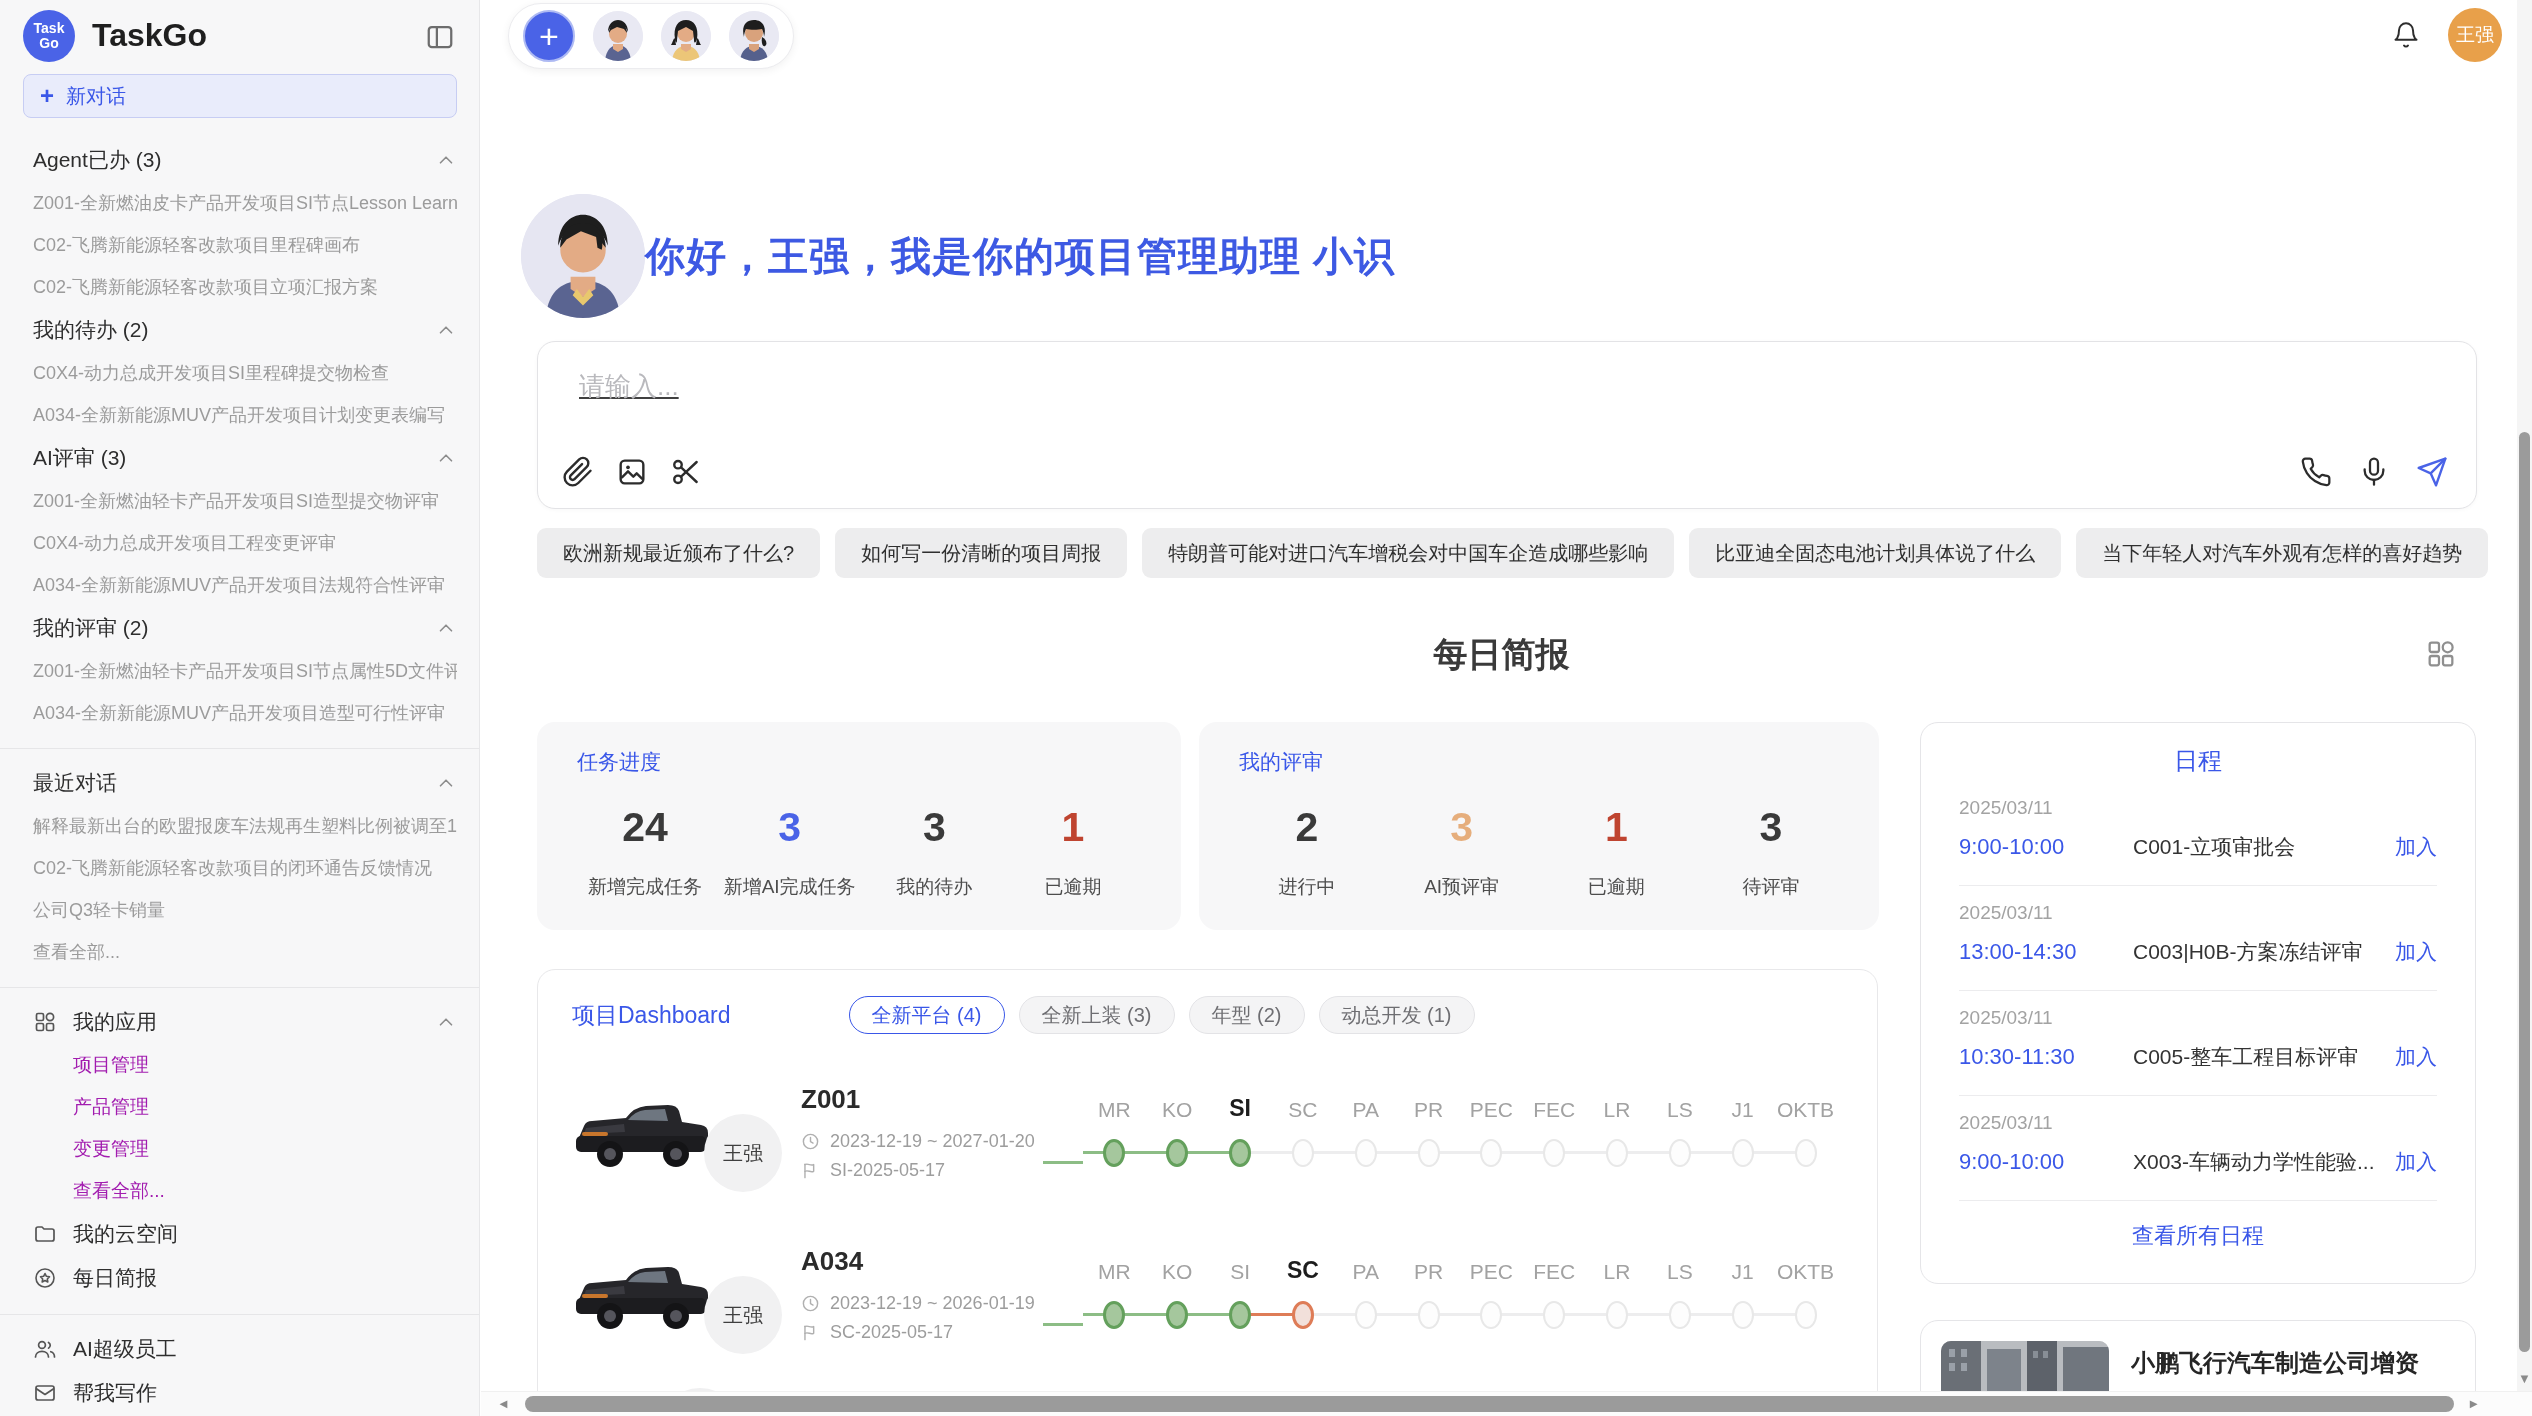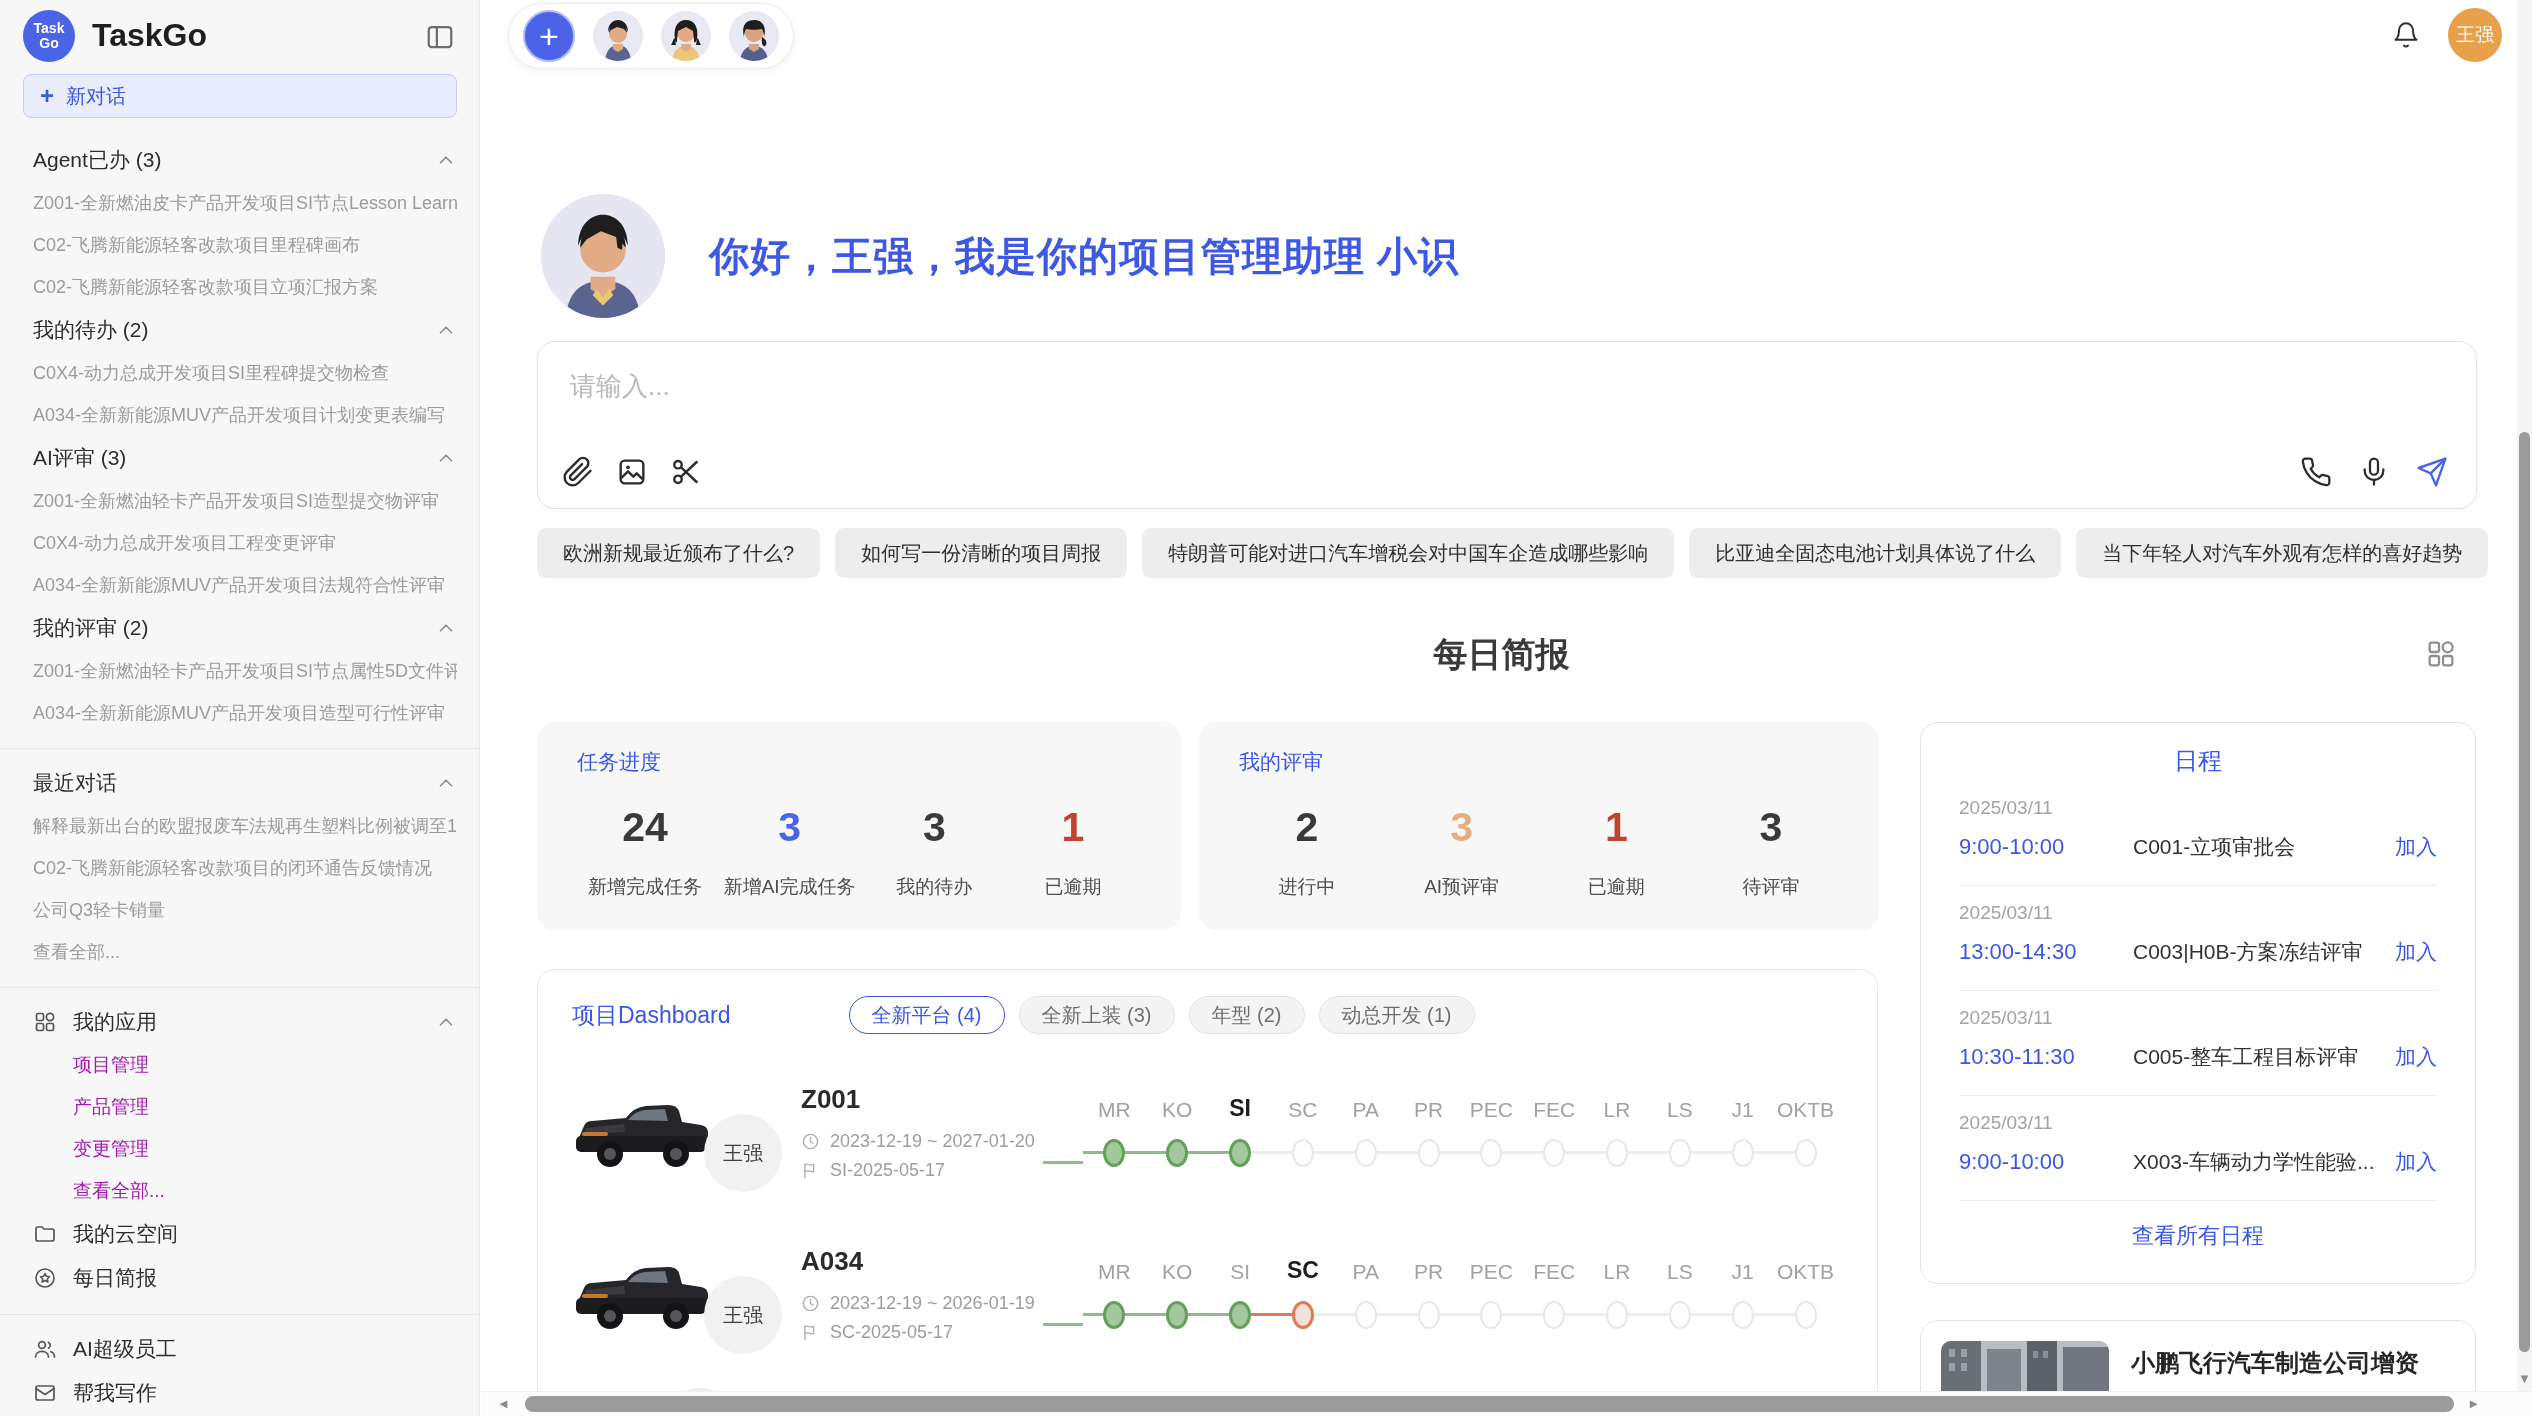--- a/index.html
+++ b/index.html
@@ -42,28 +42,28 @@
     gap:18px; padding:0 14px; }
   .plus-btn { width:52px; height:52px; border-radius:50%; background:#4a63e7; border:2px solid #aebaf3;
     color:#fff; font-size:34px; display:flex; align-items:center; justify-content:center; cursor:pointer; }
   .tb-avatar { width:50px; height:50px; border-radius:50%; overflow:hidden; background:#e9e9f3; cursor:pointer; flex:none; }
 
   .hdr-right { position:absolute; right:30px; top:8px; display:flex; align-items:center; gap:28px; }
   .bell { width:28px; height:28px; color:#2d2d2d; cursor:pointer; }
   .user-badge { width:54px; height:54px; border-radius:50%; background:#e8a04a; color:#fff;
     font-size:19px; display:flex; align-items:center; justify-content:center; cursor:pointer; }
 
-  .greet { position:absolute; left:60px; top:194px; display:flex; align-items:center; gap:44px; }
+  .greet { position:absolute; left:40px; top:194px; display:flex; align-items:center; }
   .greet-avatar { width:124px; height:124px; border-radius:50%; overflow:hidden; background:#e6e6f2; flex:none; }
   .greet-text { font-size:40px; font-weight:bold; color:#3d59e3; letter-spacing:1px; }
 
   .composer { position:absolute; left:56px; top:341px; width:1940px; height:168px; background:#fff;
     border:1px solid #e3e3e6; border-radius:18px; box-shadow:0 1px 4px rgba(0,0,0,.03); }
-  .composer input { position:absolute; left:32px; top:22px; width:1600px; height:44px; border:none; outline:none;
-    font-size:26px; color:#404040; font-family:inherit; background:transparent; }
+  .composer input { position:absolute; left:41px; top:22px; width:1600px; height:44px; border:none; outline:none;
+    font-size:26px; color:#404040; font-family:inherit; background:transparent;text-decoration:underline; }
   .composer input::placeholder { color:#b9b9bd; }
   .comp-icons-l { position:absolute; left:24px; bottom:20px; display:flex; gap:22px; }
   .comp-icons-r { position:absolute; right:28px; bottom:20px; display:flex; gap:26px; align-items:center; }
   .cicon { width:32px; height:32px; color:#2c2c2c; cursor:pointer; }
   .cicon.send { color:#4a63e7; }
 
   .chips { position:absolute; left:56px; top:528px; width:1940px; display:flex; gap:15px; }
   .chip { height:50px; display:flex; align-items:center; padding:0 26px; background:#ededee; border-radius:9px;
     font-size:20px; color:#2f2f2f; white-space:nowrap; cursor:pointer; flex:1; justify-content:center; }
 

